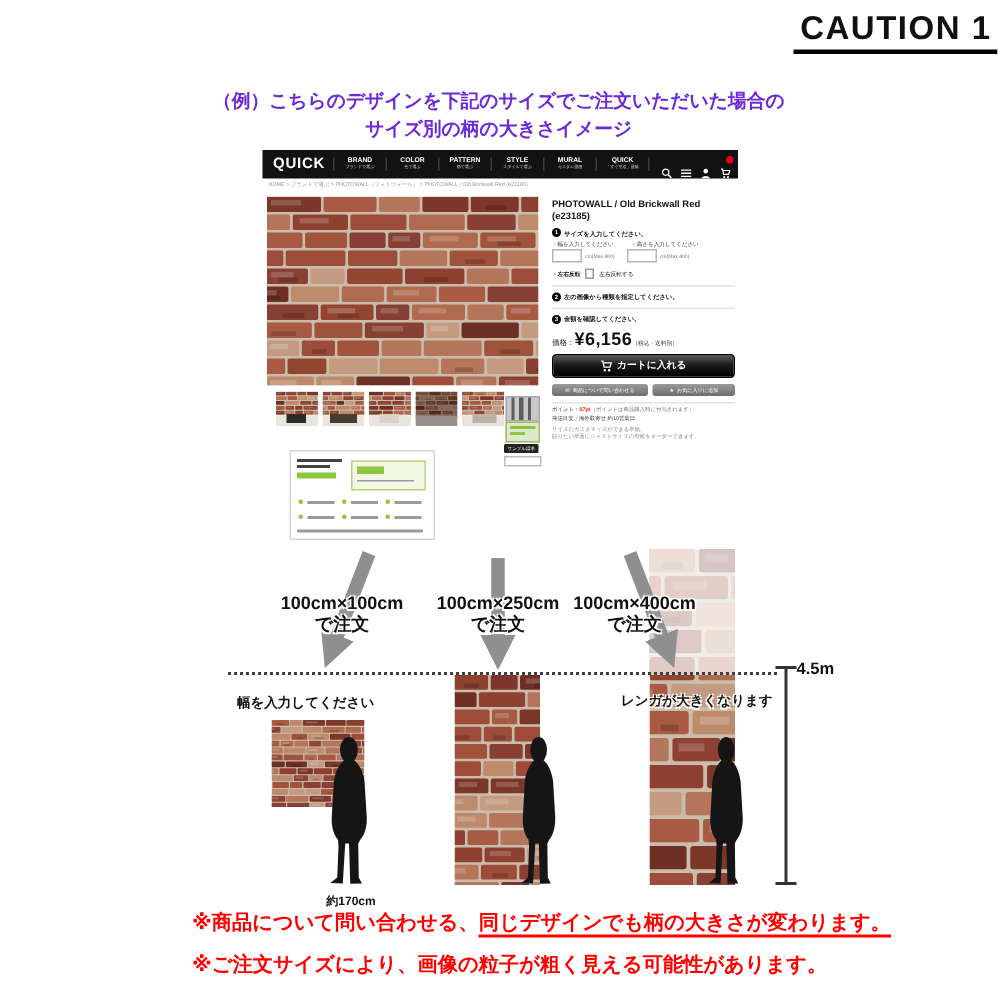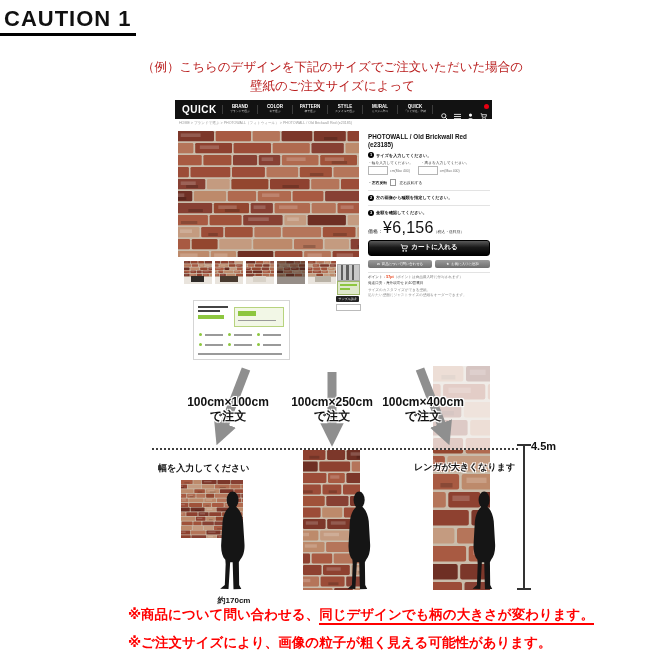--- a/index.html
+++ b/index.html
@@ -1,23 +1,23 @@
 <!DOCTYPE html>
 <html><head>
 <meta charset="utf-8">
 <style>
   html,body{margin:0;padding:0;background:#fff;}
   body{width:665px;height:665px;position:relative;overflow:hidden;
        font-family:"Liberation Sans","DejaVu Sans",sans-serif;color:#111;}
   .abs{position:absolute;}
   
-  .caution-title{left:0;top:6px;width:665px;text-align:left;}
+  .caution-title{left:0;top:6px;width:665px;text-align:right;}
   .caution-title span{display:inline-block;font-size:22px;font-weight:bold;letter-spacing:1px;
       border-bottom:3px solid #000;padding:0 4px 1px 4px;}
-  .caution-sub{left:0;top:58px;width:665px;text-align:center;font-size:12.5px;line-height:1.55;color:#b91c1c;}
+  .caution-sub{left:0;top:58px;width:665px;text-align:center;font-size:12.5px;line-height:1.55;color:#6d28d9;font-weight:bold;}
   
   .shot{left:175px;top:100px;width:317px;height:290px;background:#fff;}
   .shot-header{position:absolute;left:0;top:0;width:317px;height:19px;background:#121212;display:flex;align-items:center;}
   .logo{color:#fff;font-weight:bold;font-size:10px;letter-spacing:.5px;margin-left:7px;width:40px;}
   .nav{display:flex;height:100%;align-items:center;}
   .nav-item{width:34px;text-align:center;color:#fff;border-left:1px solid #3c3c3c;line-height:1.1;cursor:pointer;}
   .nav-item:last-child{border-right:1px solid #3c3c3c;}
   .nav-en{font-size:4.5px;font-weight:bold;display:block;}
   .nav-jp{font-size:3px;display:block;color:#ddd;transform:scale(.9);}
   .hicons{position:absolute;right:5px;top:0;height:19px;display:flex;align-items:center;gap:6px;}
@@ -55,21 +55,21 @@
   .fld-labels{display:flex;gap:8px;margin-top:2px;font-size:3.7px;color:#333;}
   .fld-row{display:flex;gap:8px;margin-top:1px;align-items:center;}
   .fld{display:flex;align-items:center;gap:2px;}
   .fld input{width:16px;height:7px;border:1px solid #b5b5b5;font-size:4px;padding:0 1px;}
   .unit{font-size:3.4px;color:#777;}
   .flip-row{display:flex;align-items:center;gap:3px;margin-top:4px;font-size:3.8px;}
   .flip-row b{font-weight:bold;}
   .cbx{width:4.5px;height:4.5px;border:1px solid #999;background:#fff;display:inline-block;cursor:pointer;}
   .hr{border-top:1px solid #e3e3e3;margin-top:4px;}
   .price-row{margin-top:3px;font-size:5px;display:flex;align-items:baseline;}
-  .price-big{font-size:16px;font-weight:normal;letter-spacing:.3px;}
+  .price-big{font-size:12px;font-weight:bold;letter-spacing:.3px;}
   .price-note{font-size:3.8px;color:#333;}
   .cart-btn{margin-top:3px;width:122px;height:16px;border-radius:3px;color:#fff;font-weight:bold;font-size:6.5px;
       background:linear-gradient(#5a5a5a,#1a1a1a 45%,#000);display:flex;align-items:center;justify-content:center;gap:3px;
       border:1px solid #000;box-sizing:border-box;cursor:pointer;}
   .gbtn-row{display:flex;gap:3px;margin-top:4px;}
   .gbtn{height:8px;background:linear-gradient(#9a9a9a,#6e6e6e);color:#fff;font-size:3.4px;border-radius:2px;
       display:flex;align-items:center;justify-content:center;gap:2px;cursor:pointer;}
   .tiny-line{font-size:3.6px;margin-top:2px;color:#333;}
   .tiny-line .red{color:#e8380d;font-weight:bold;}
   .tiny-line .dim{color:#777;}
@@ -112,21 +112,21 @@
       <path d="M20.5,15.5 C15.5,18.5 12.5,24 11.5,30.5 L9.8,54 C9.4,61 11.4,66.5 14.8,69.5 L15.2,74 L14.2,95 L8.6,98.6 L18.6,99 L20.6,72 L23.6,72 L24.6,99.2 L34,99 L31.4,95 L31,72 L32.6,69.5 C36,66.5 38.2,61 37.8,54 L36,30.5 C35,24 32,18.5 27,15.5 C25,14.6 22.5,14.6 20.5,15.5 Z"></path>
     </g>
   </defs>
 </svg>
 
 <div class="abs caution-title">
   <span>CAUTION 1</span>
 </div>
 <div class="abs caution-sub">
   <div>（例）こちらのデザインを下記のサイズでご注文いただいた場合の</div>
-  <div>壁紙のご注文サイズによって</div>
+  <div>サイズ別の柄の大きさイメージ</div>
 </div>
 
 <div class="abs shot">
   <div class="shot-header">
     <div class="logo">QUICK</div>
     <div class="nav">
       <div class="nav-item">
           <span class="nav-en">BRAND</span>
           <span class="nav-jp">ブランドで選ぶ</span>
         </div>

